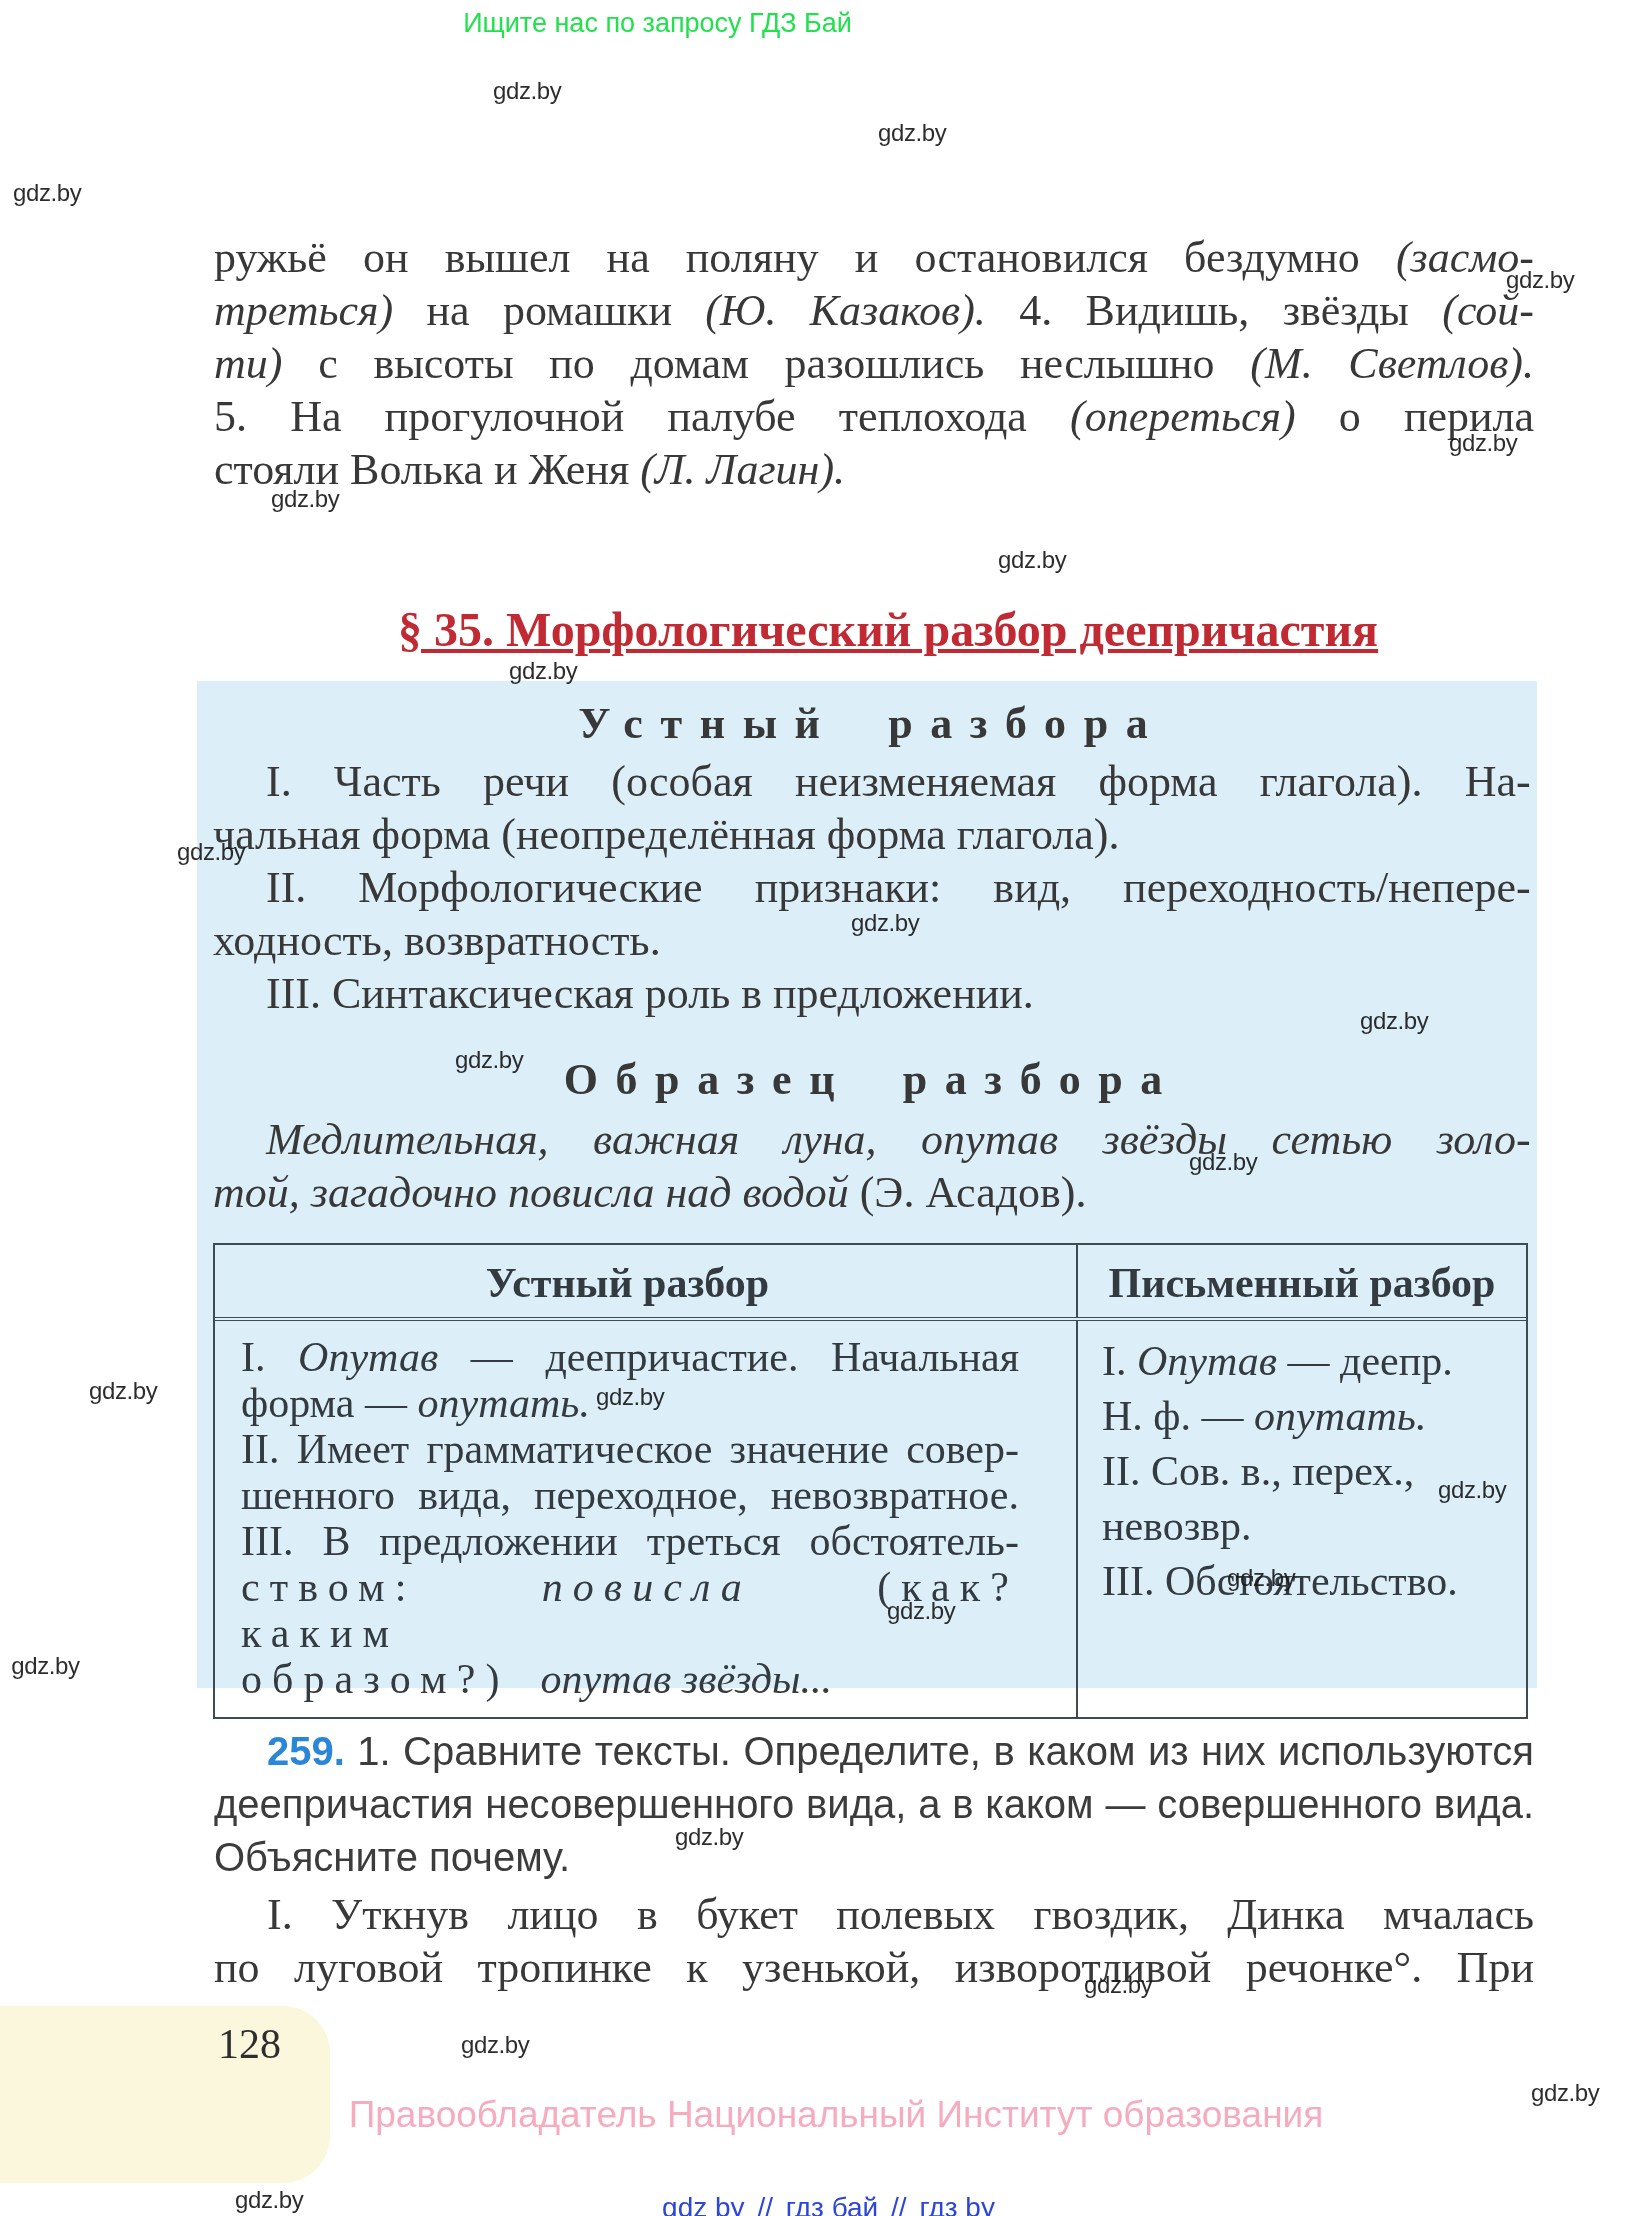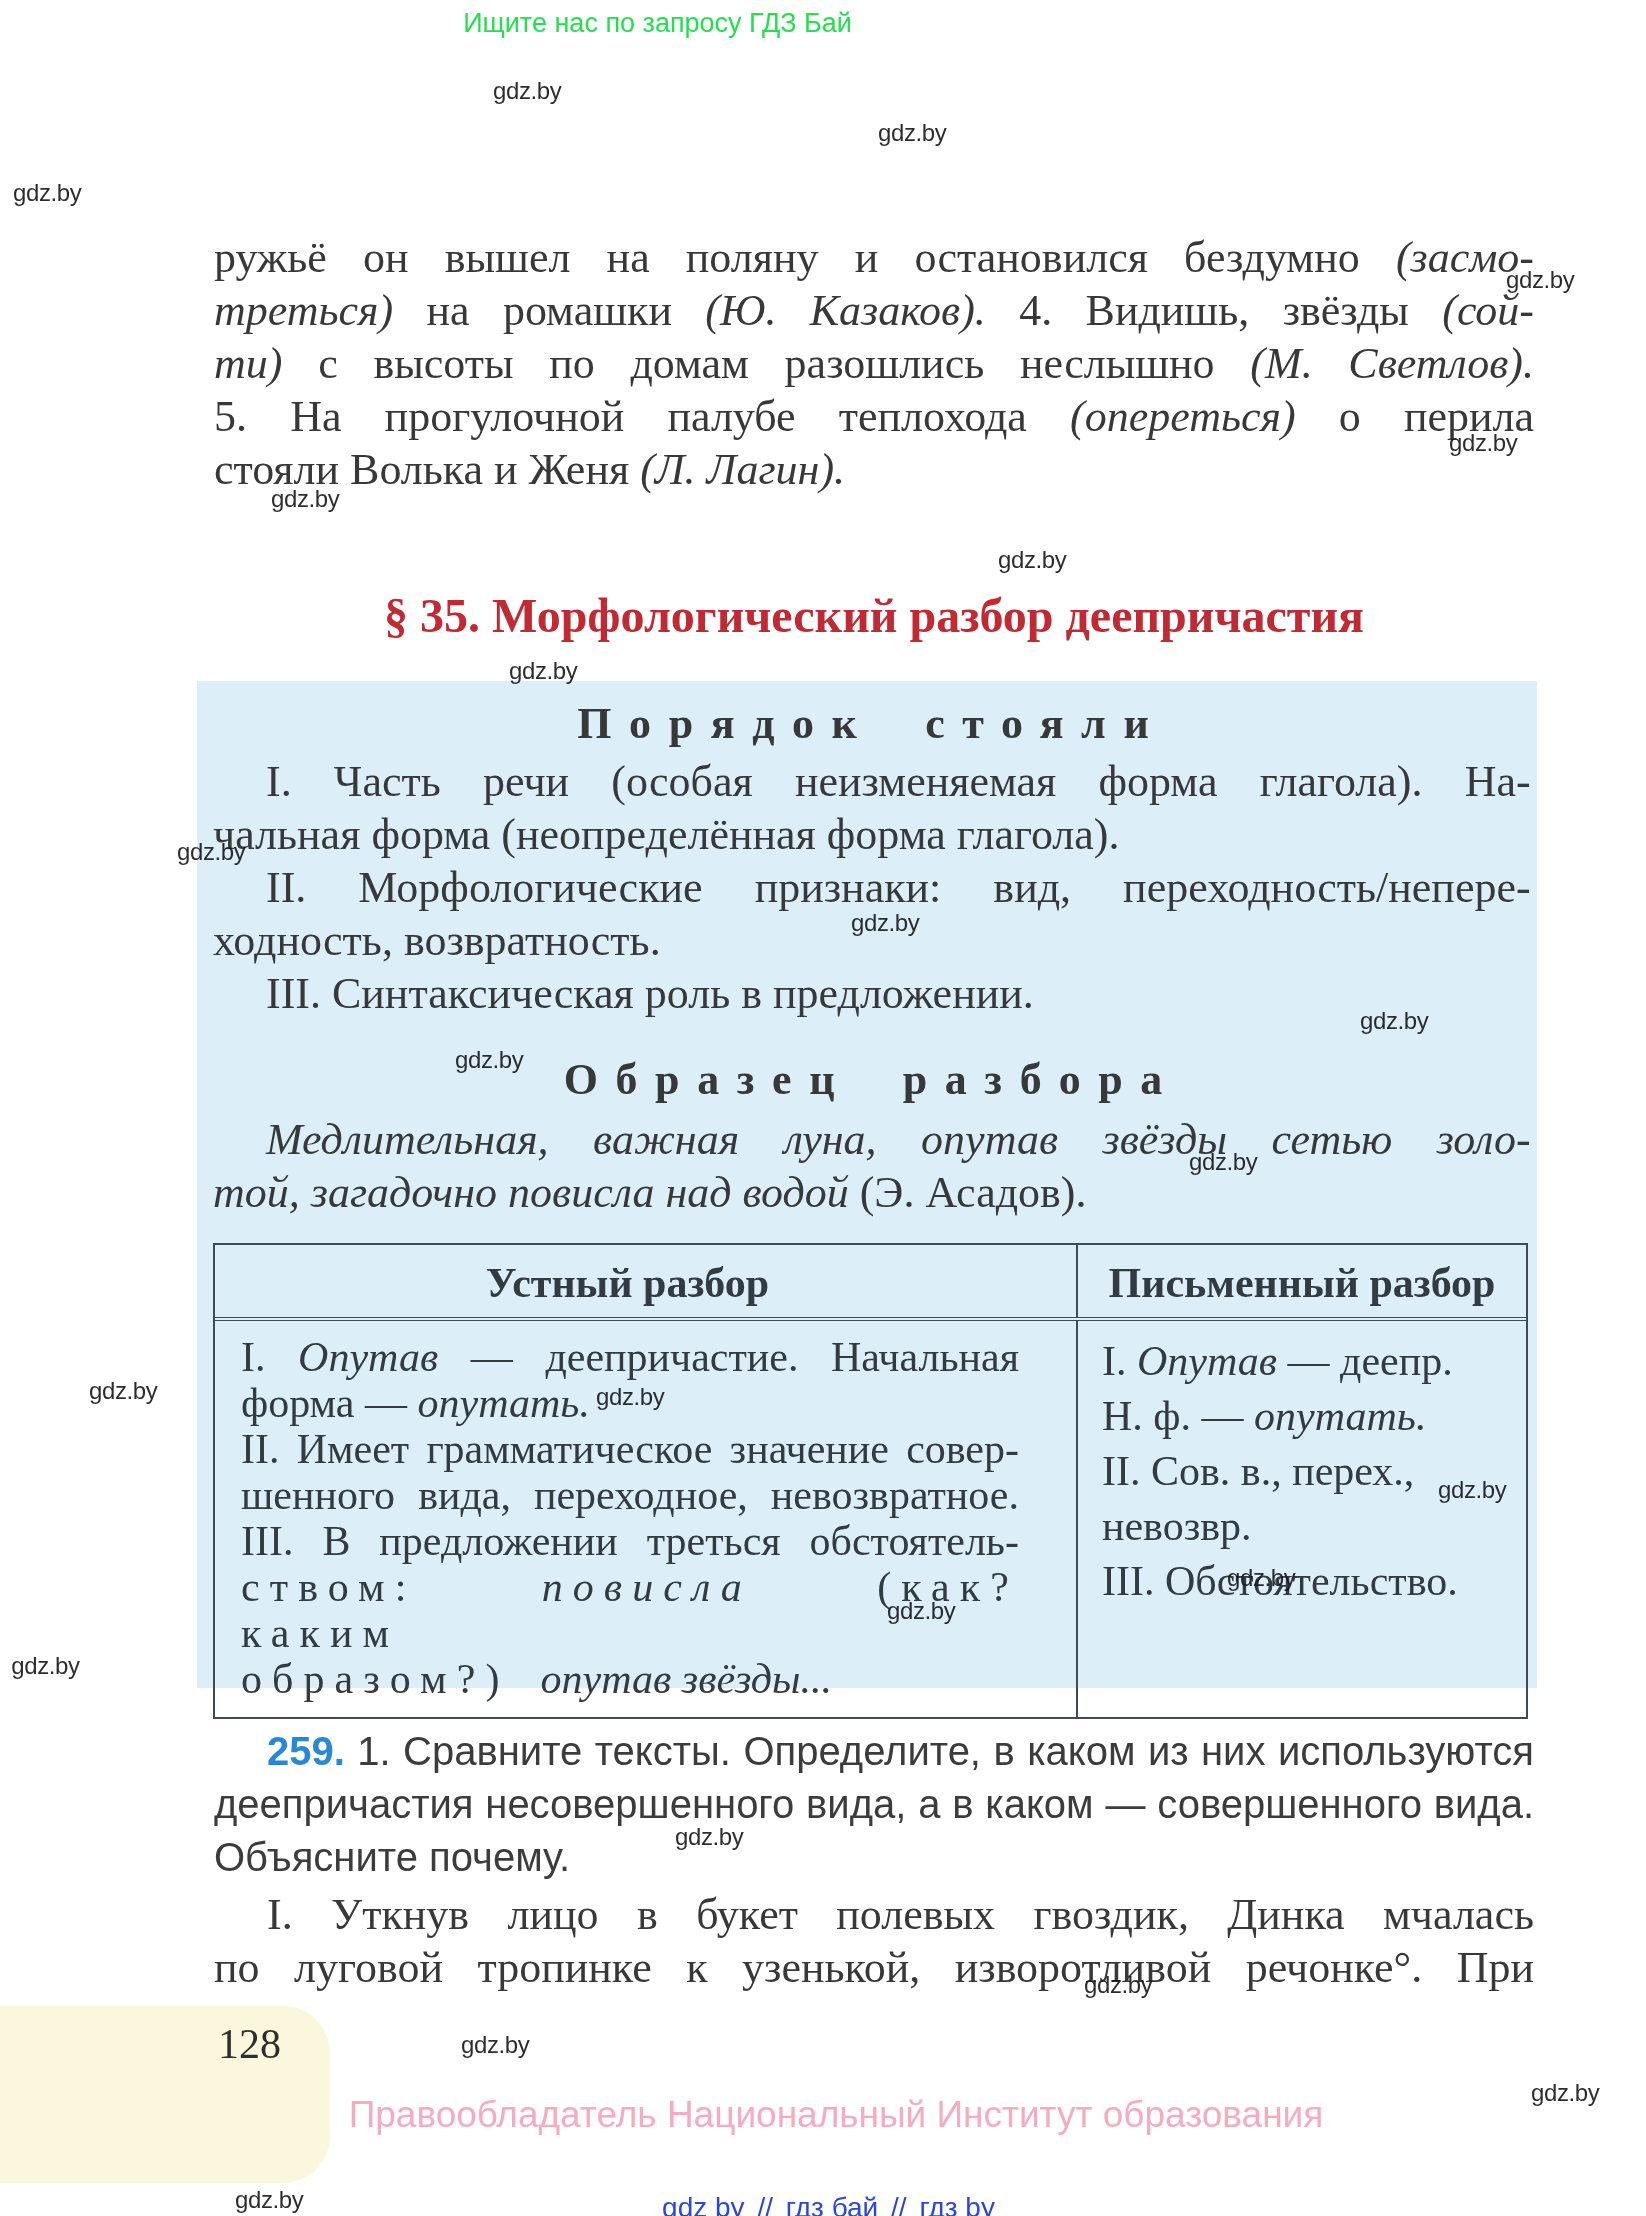--- a/index.html
+++ b/index.html
@@ -29,23 +29,24 @@
   .sg-bi { font-weight:normal; font-style:italic; }
   .sg-ls  { letter-spacing:.24em; word-spacing:.25em; }
   .sg-lsi { letter-spacing:.24em; word-spacing:.25em; font-style:italic; }
   .sg-num { color:var(--exercise_blue,#2a86d6); font-weight:bold; }
 
   .intro {
     position:absolute; top:231px; left:214px; width:1320px;
     font-size:44px; line-height:53px;
   }
   .section-title {
-    position:absolute; top:591px; left:214px; width:1320px; margin:0;
+    position:absolute; top:591px; left:214px; width:1320px; margin:14px;
     text-align:center; font-size:48px; line-height:50px; font-weight:bold;
     color:var(--accent_red,#c12a32);
+    text-decoration:underline;
   }
   .order-box {
     position:absolute; left:197px; top:681px; width:1340px; height:1007px;
     box-sizing:border-box; padding:14.5px 6.4px 0 16px;
     background:var(--box_blue,#dceff9);
     font-size:44px; line-height:53px;
   }
   .box-heading {
     text-align:center; font-weight:bold; letter-spacing:.4em; word-spacing:.5em;
     line-height:50px; margin:3.2px 0 6.4px;
@@ -110,21 +111,21 @@
       <div class="tline just"><span>ружьё он вышел на поляну и остановился бездумно </span><span class="sg-i">(засмо-</span></div>
       <div class="tline just"><span class="sg-i">треться)</span><span> на ромашки </span><span class="sg-i">(Ю. Казаков).</span><span> 4. Видишь, звёзды </span><span class="sg-i">(сой-</span></div>
       <div class="tline just"><span class="sg-i">ти)</span><span> с высоты по домам разошлись неслышно </span><span class="sg-i">(М. Светлов).</span></div>
       <div class="tline just"><span>5. На прогулочной палубе теплохода </span><span class="sg-i">(опереться)</span><span> о перила</span></div>
       <div class="tline"><span>стояли Волька и Женя </span><span class="sg-i">(Л. Лагин).</span></div>
     </div>
 
   <h2 class="section-title">§ 35. Морфологический разбор деепричастия</h2>
 
   <div class="order-box">
-    <div class="box-heading">Порядок стояли</div>
+    <div class="box-heading">Устный разбора</div>
     <div>
         <div class="tline just ind"><span>I. Часть речи (особая неизменяемая форма глагола). На-</span></div>
         <div class="tline"><span>чальная форма (неопределённая форма глагола).</span></div>
         <div class="tline just ind"><span>II. Морфологические признаки: вид, переходность/непере-</span></div>
         <div class="tline"><span>ходность, возвратность.</span></div>
         <div class="tline ind"><span>III. Синтаксическая роль в предложении.</span></div>
       </div>
     <div class="box-heading heading2">Образец разбора</div>
     <div>
         <div class="tline just ind"><span class="sg-i">Медлительная, важная луна, </span><span class="sg-bi">опутав</span><span class="sg-i"> звёзды сетью золо-</span></div>

